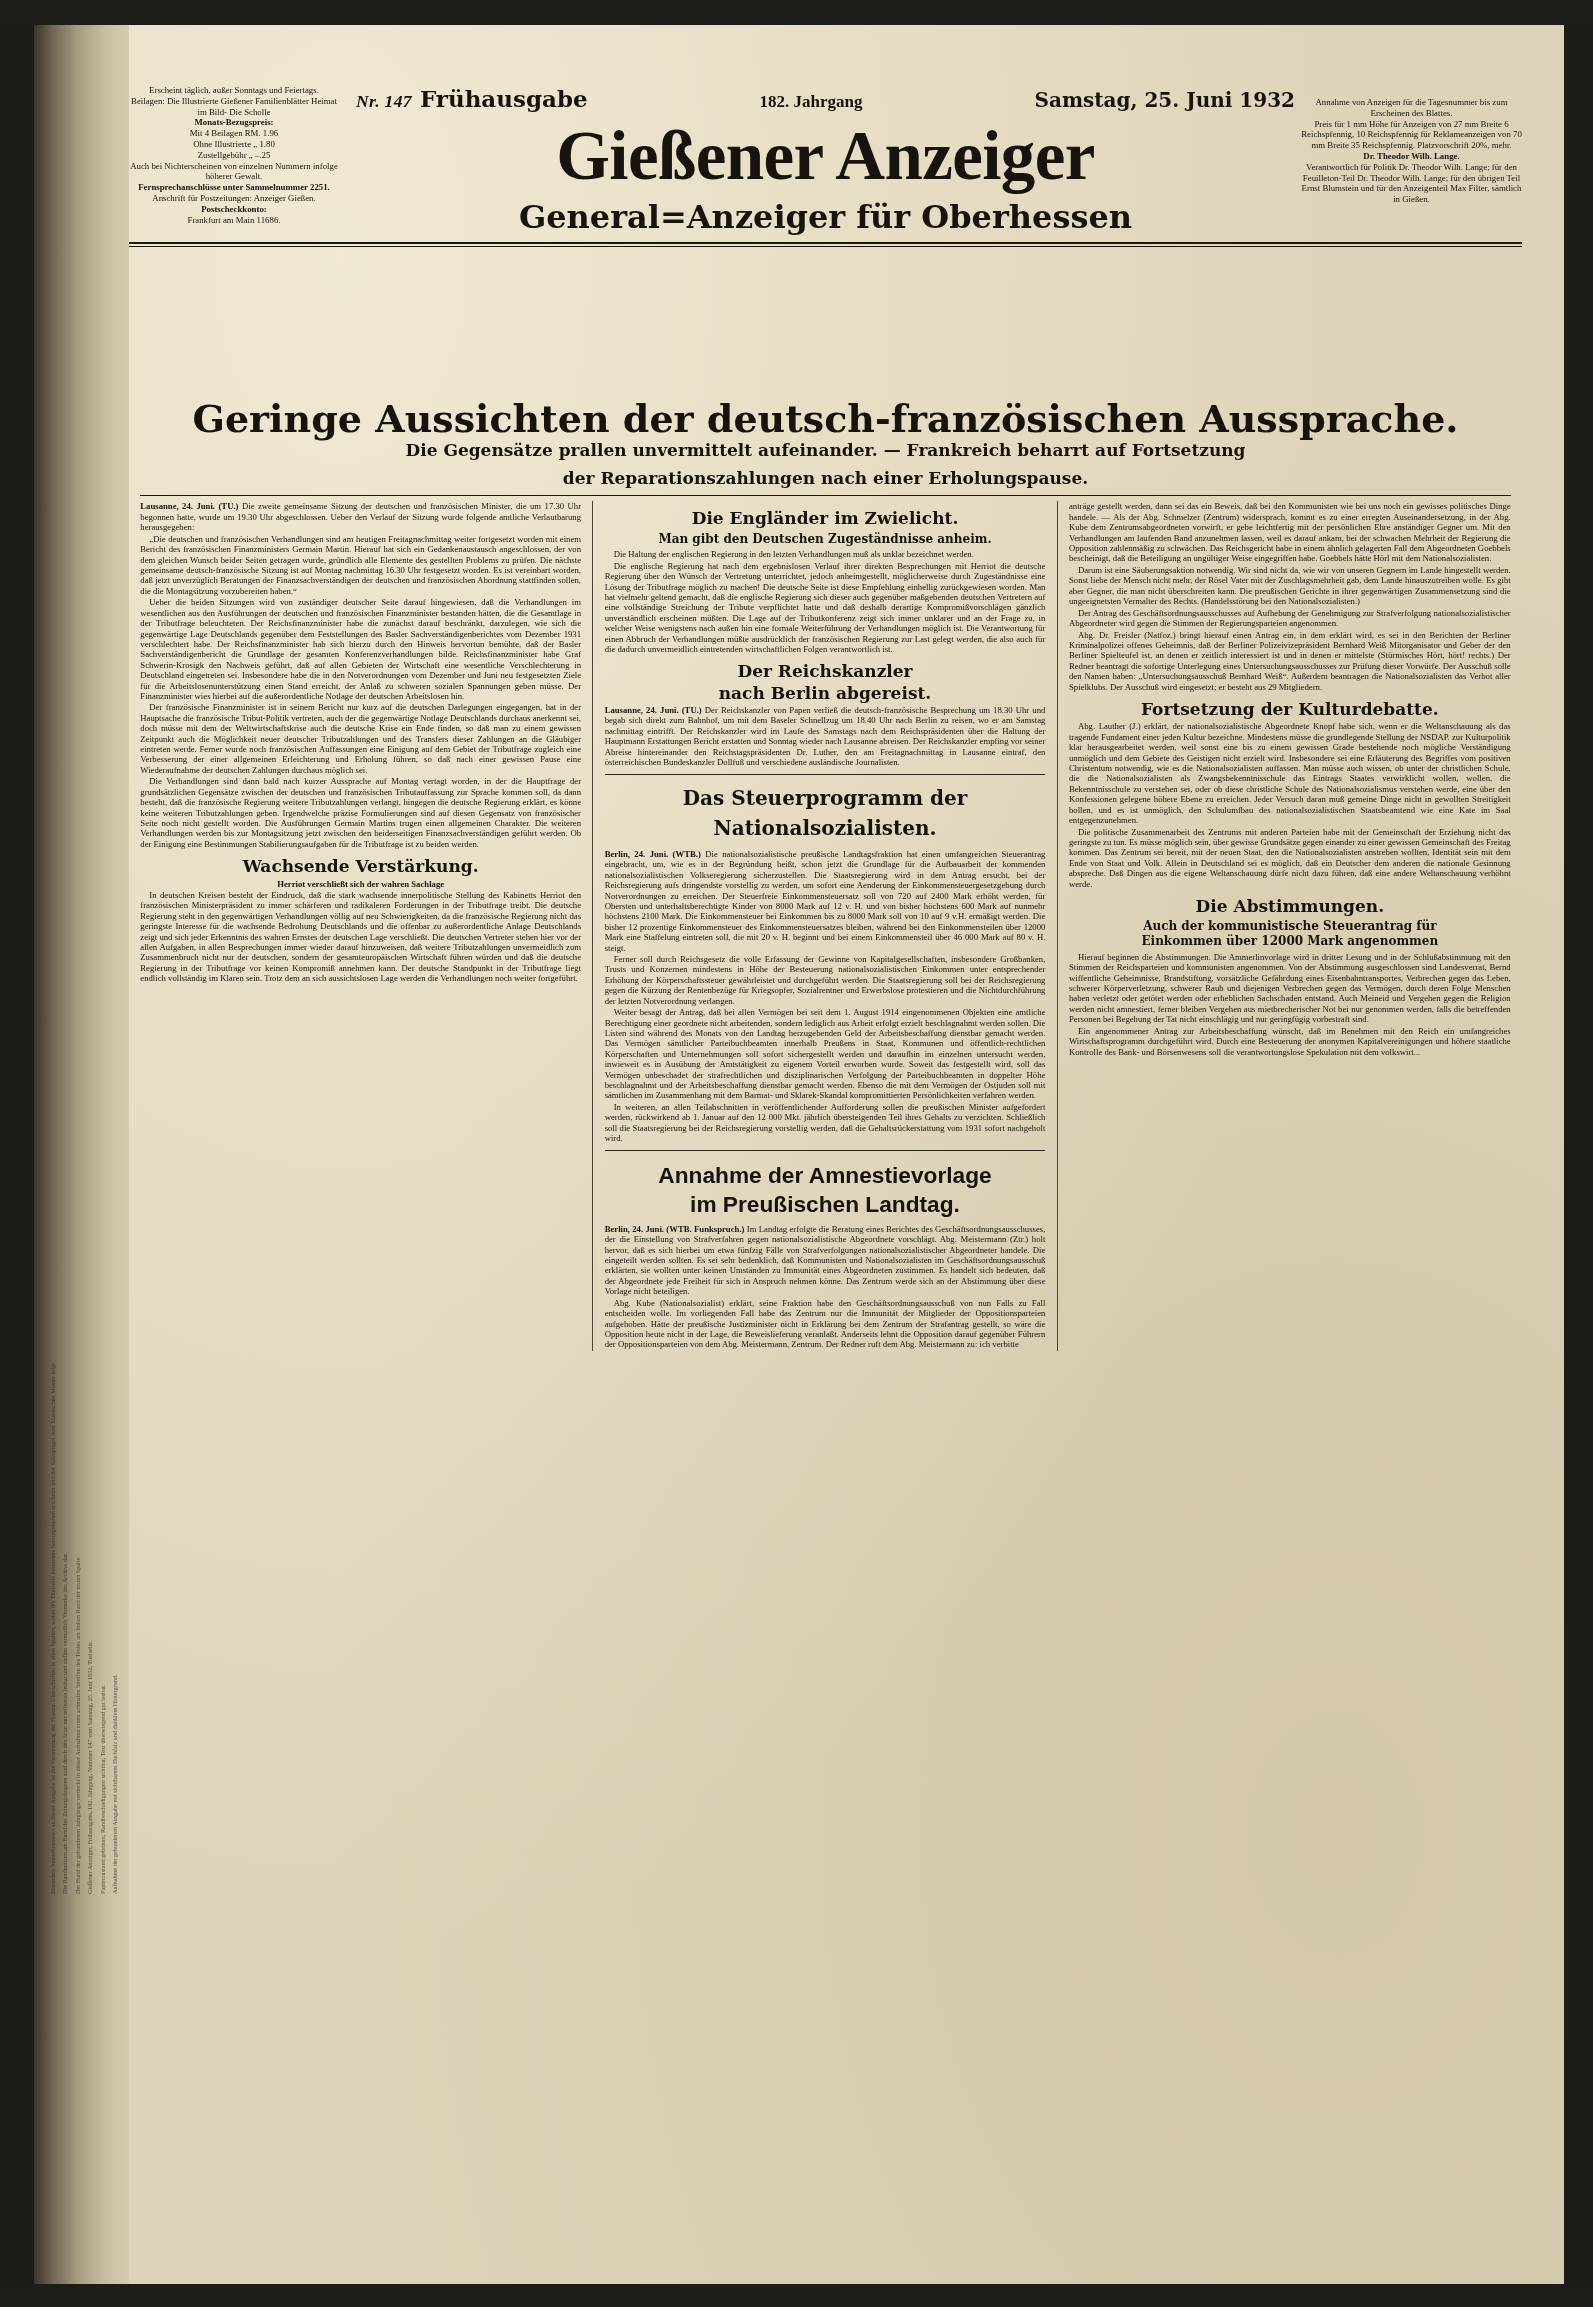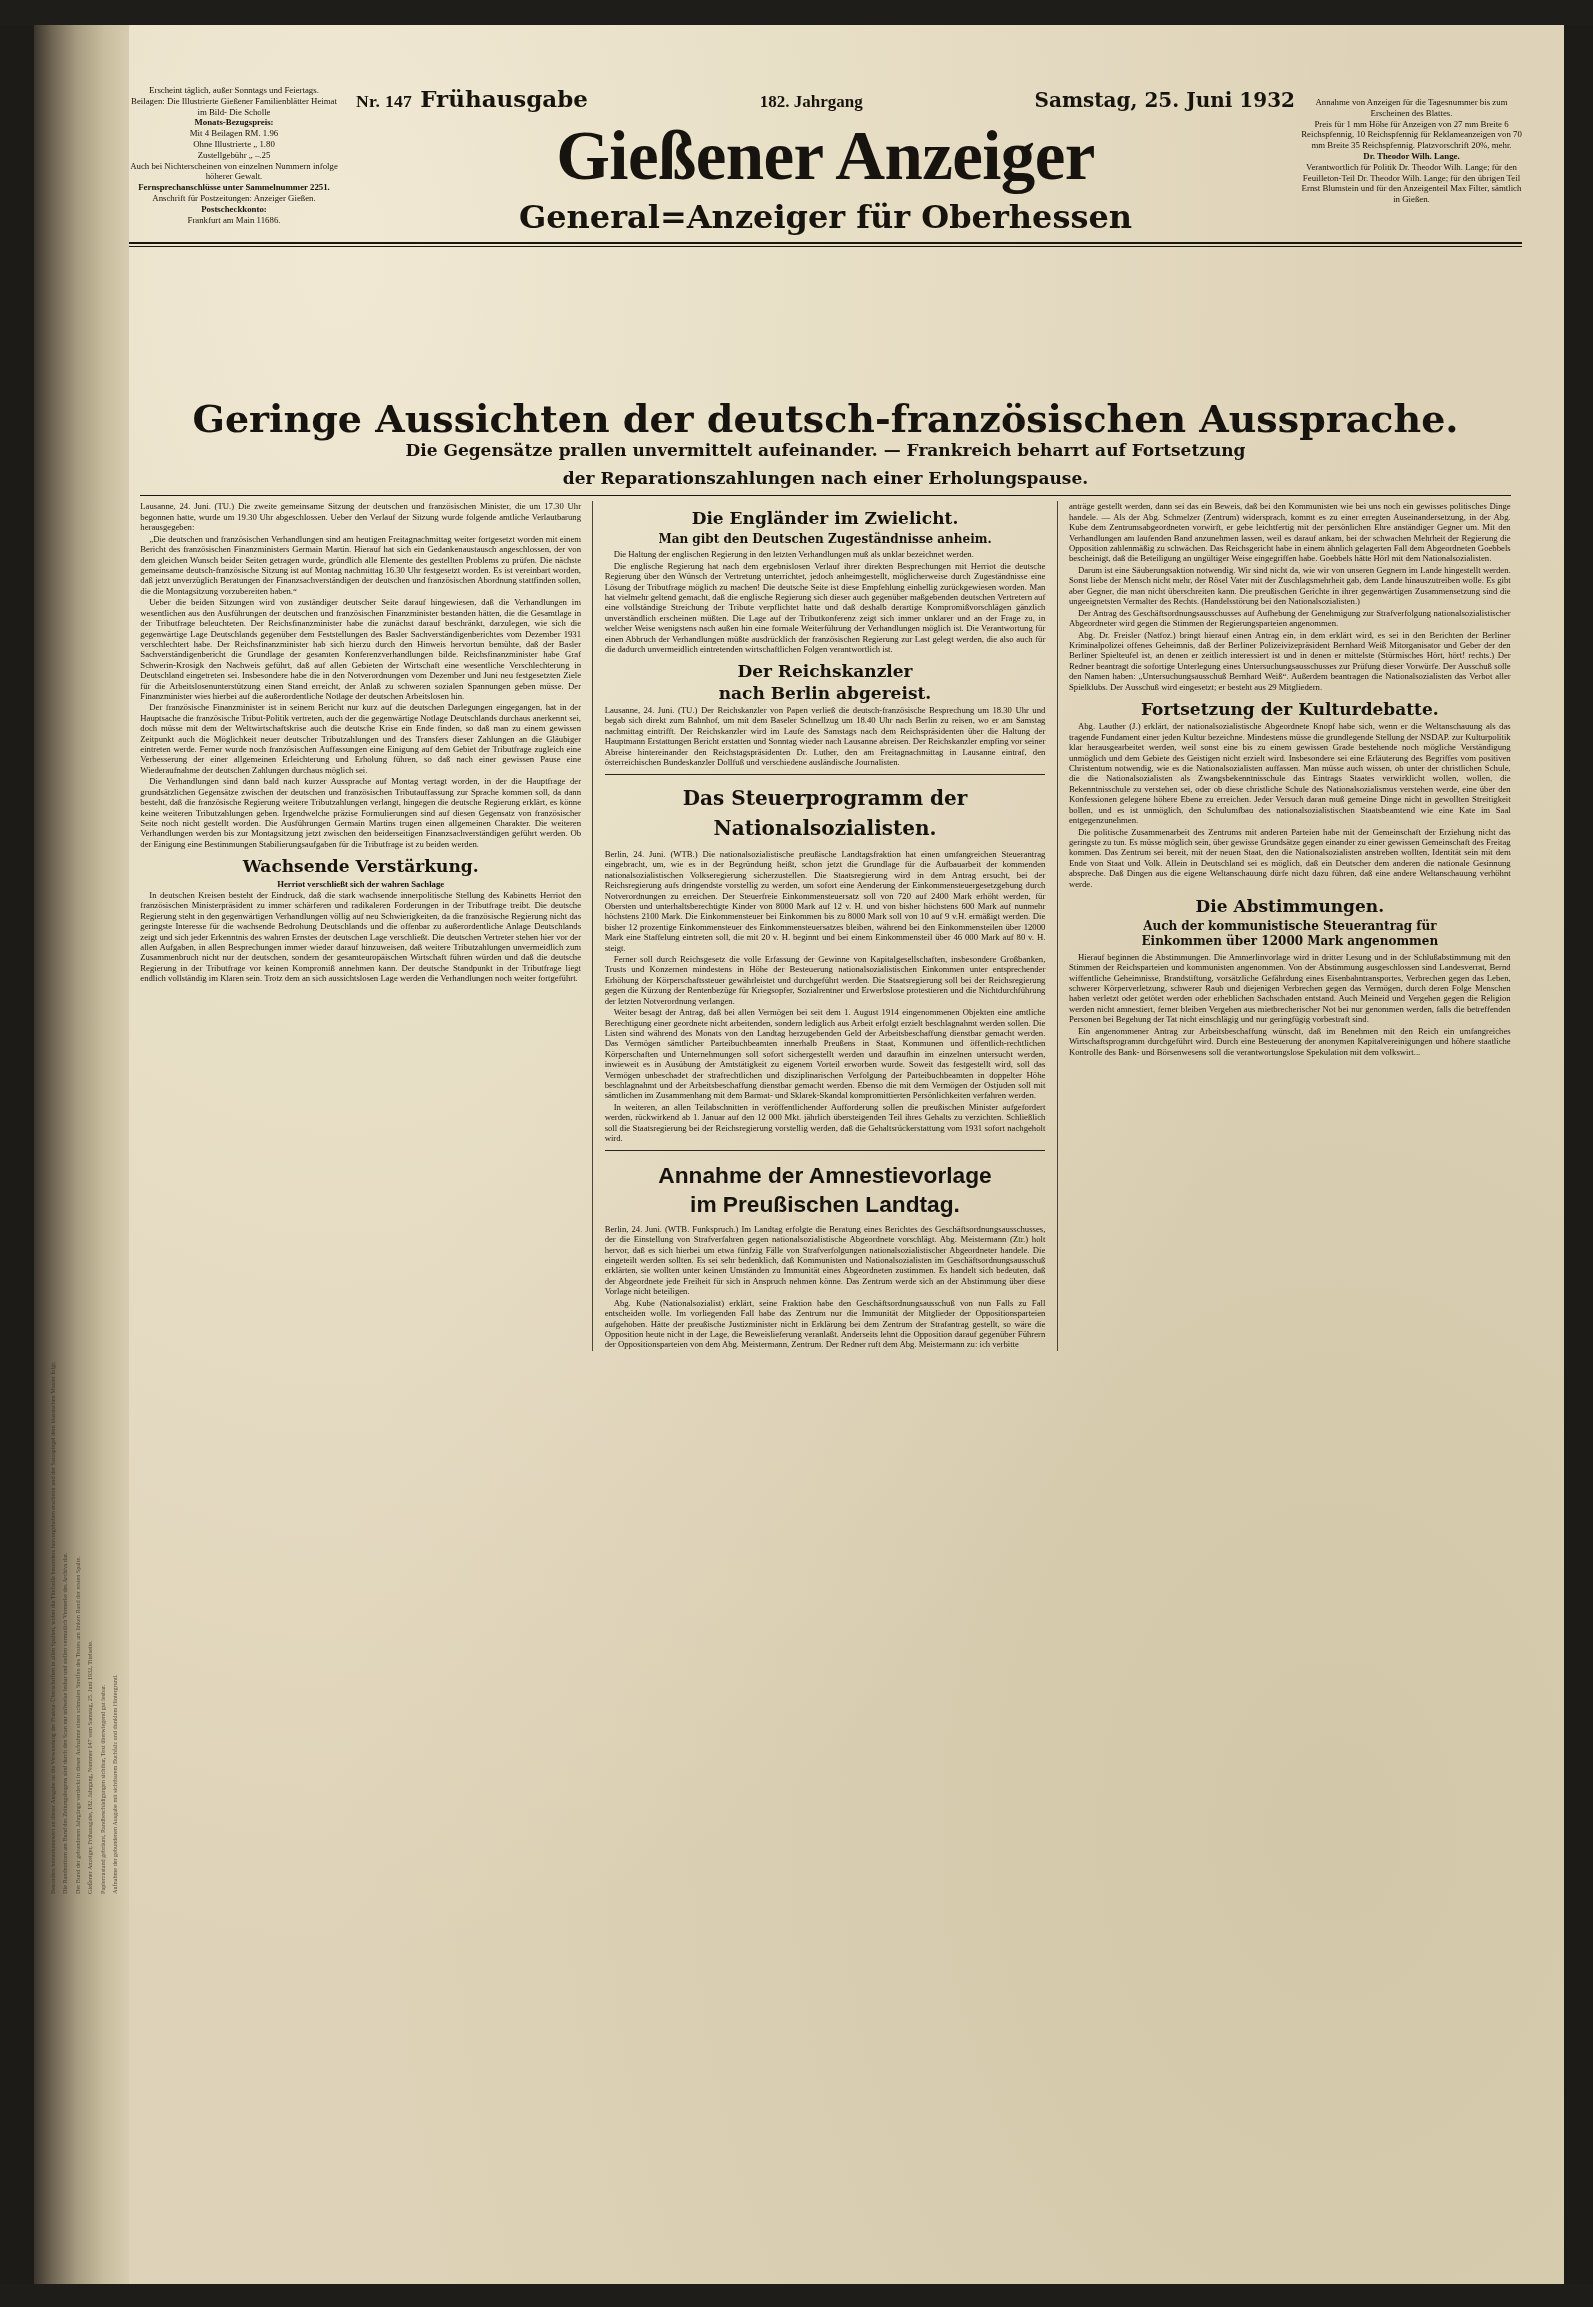--- a/index.html
+++ b/index.html
@@ -50,21 +50,21 @@
 
   .content{
     position:absolute;left:129px;top:85px;width:1393px;height:2130px;
     color:#17140f;
   }
   
   .masthead{position:relative;height:306px;}
   .mh-left{position:absolute;left:0;top:0;width:210px;text-align:center;}
   .mh-right{position:absolute;right:0;top:12px;width:221px;text-align:center;}
   .mh-left div,.mh-right div{font-size:8.8px;line-height:10.8px;}
-  .mh-num{font-size:17.6px;font-weight:bold;letter-spacing:0.3px;}
+  .mh-num{font-size:17.6px;font-weight:bold;letter-spacing:0.3px;font-style:italic;}
   .fraktur{font-family:"DejaVu Serif", serif;}
   .mh-topline{display:flex;justify-content:space-between;align-items:flex-end;}
   .mh-edition{font-size:23px;font-weight:bold;}
   .mh-jahrgang{font-size:17px;font-weight:bold;}
   .mh-date{font-size:20px;font-weight:bold;}
   .paper-title{
     text-align:center;font-size:69px;line-height:78px;font-weight:bold;
     letter-spacing:-0.6px;margin-top:4.5px;
     font-family:Liberation Serif, serif;
   }
@@ -96,21 +96,21 @@
     padding:0 11.3px;
     box-sizing:border-box;
     border-right:0.8px solid #4a4336;
     font-size:8.7px;line-height:10.4px;
     text-align:justify;
     hyphens:auto;
   }
   .col:last-child{border-right:none;}
   .col p{margin:0 0 1.1px;text-indent:9px;}
   .col p.noindent{text-indent:0;}
-  .dateline{font-weight:normal;}
+  .dateline{font-weight:bold;}
   .sub-head{
     text-align:center;font-weight:bold;font-size:17px;line-height:19px;
     font-family:"DejaVu Serif", serif;margin:8px 0 2.3px;
   }
   .sub-head-sm{
     text-align:center;font-weight:bold;font-size:12px;line-height:14px;
     font-family:"DejaVu Serif", serif;margin:3.4px 0 3.4px;
   }
   .sec-rule{border-top:1.1px solid #2a241a;margin:6.8px 0 4.5px;}
   .big-head{

